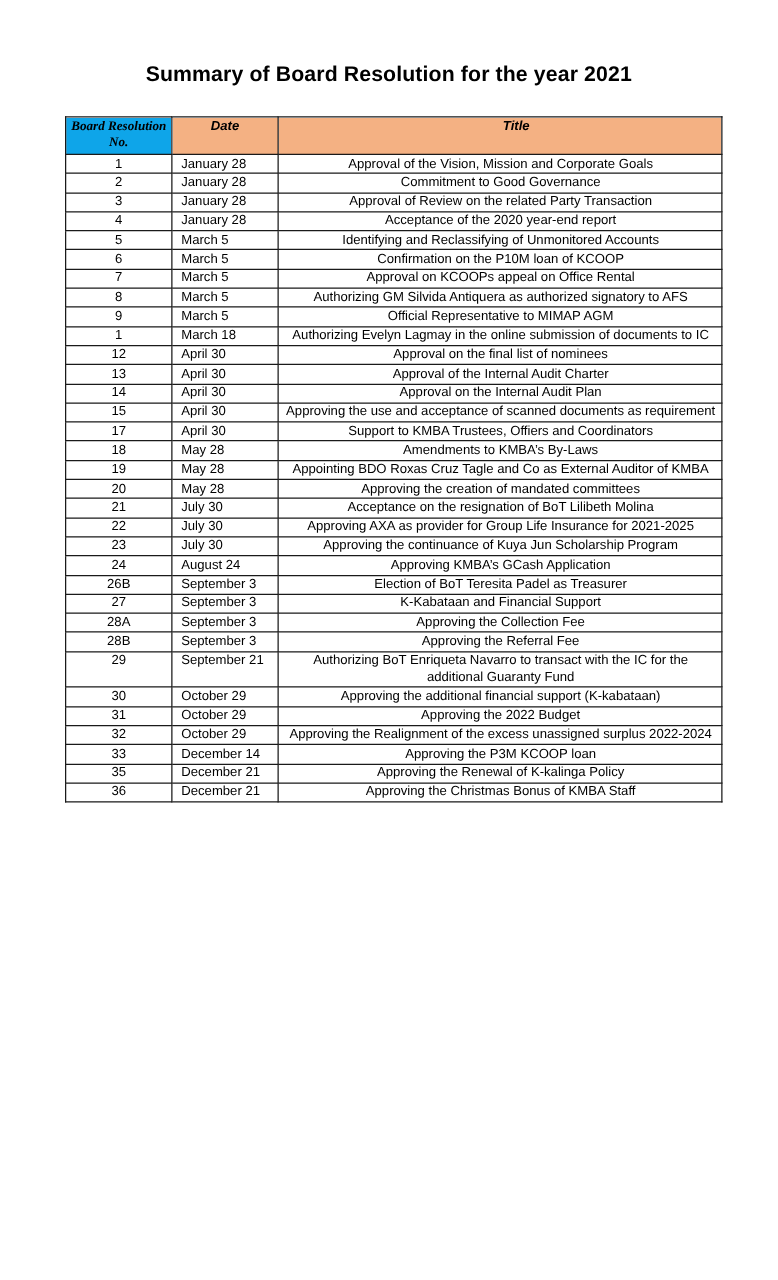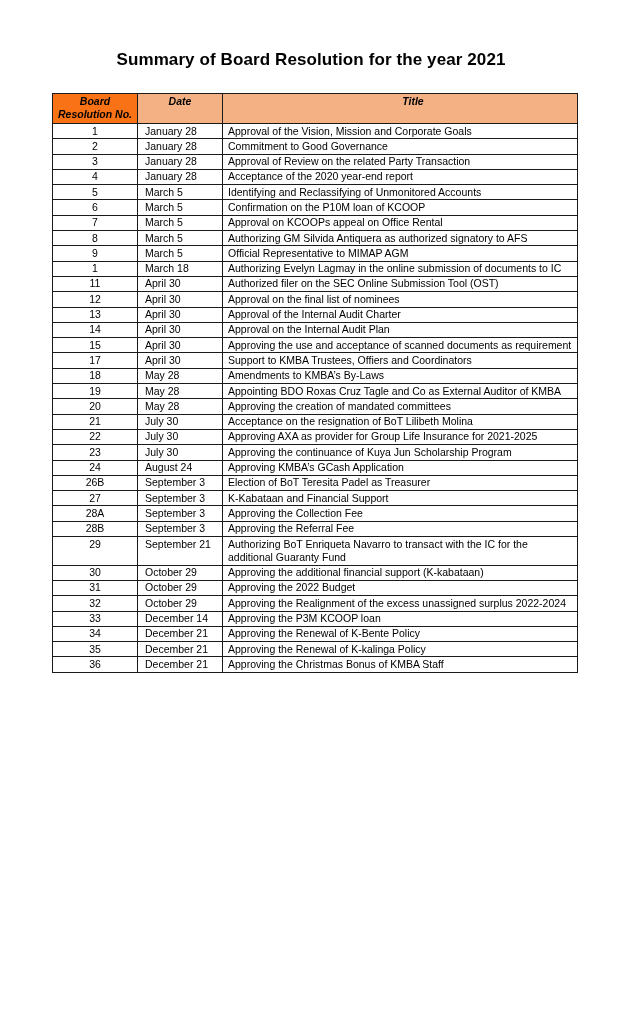--- a/index.html
+++ b/index.html
@@ -47,38 +47,38 @@
     line-height: 13px;
   }
   .resolution-table td {
     line-height: 13.3px;
     padding: 0.5px 4px 0.5px 4px;
   }
   .resolution-table col.c-no   { width: 85px; }
   .resolution-table col.c-date { width: 85px; }
   .resolution-table td.no   { text-align: center; }
   .resolution-table td.date { text-align: left; padding-left: 7px; }
-  .resolution-table td.title{ text-align: left; padding-left: 5px; }
+  .resolution-table td.title{ text-align: center; padding-left: 5px; }
 </style>
 </head>
 <body>
 
 <div class="page">
 
   <div class="doc-title">Summary of Board Resolution for the year 2021</div>
 
   <table class="resolution-table">
     <colgroup>
       <col class="c-no">
       <col class="c-date">
       <col class="c-title">
     </colgroup>
     <thead>
       <tr>
-        <th style="background: #f97316;">Board Resolution No.</th>
+        <th style="background: #0ea5e9; font-family: Liberation Serif, serif;">Board Resolution No.</th>
         <th style="background: rgb(244, 177, 131);">Date</th>
         <th style="background: rgb(244, 177, 131); padding-left: 28px;">Title</th>
       </tr>
     </thead>
     <tbody>
         <tr>
           <td class="no">1</td>
           <td class="date">January 28</td>
           <td class="title">Approval of the Vision, Mission and Corporate Goals</td>
         </tr>
@@ -121,25 +121,20 @@
           <td class="no">9</td>
           <td class="date">March 5</td>
           <td class="title">Official Representative to MIMAP AGM</td>
         </tr>
         <tr>
           <td class="no">1</td>
           <td class="date">March 18</td>
           <td class="title">Authorizing Evelyn Lagmay in the online submission of documents to IC</td>
         </tr>
         <tr>
-          <td class="no">11</td>
-          <td class="date">April 30</td>
-          <td class="title">Authorized filer on the SEC Online Submission Tool (OST)</td>
-        </tr>
-        <tr>
           <td class="no">12</td>
           <td class="date">April 30</td>
           <td class="title">Approval on the final list of nominees</td>
         </tr>
         <tr>
           <td class="no">13</td>
           <td class="date">April 30</td>
           <td class="title">Approval of the Internal Audit Charter</td>
         </tr>
         <tr>
@@ -231,25 +226,20 @@
           <td class="no">32</td>
           <td class="date">October 29</td>
           <td class="title">Approving the Realignment of the excess unassigned surplus 2022-2024</td>
         </tr>
         <tr>
           <td class="no">33</td>
           <td class="date">December 14</td>
           <td class="title">Approving the P3M KCOOP loan</td>
         </tr>
         <tr>
-          <td class="no">34</td>
-          <td class="date">December 21</td>
-          <td class="title">Approving the Renewal of K-Bente Policy</td>
-        </tr>
-        <tr>
           <td class="no">35</td>
           <td class="date">December 21</td>
           <td class="title">Approving the Renewal of K-kalinga Policy</td>
         </tr>
         <tr>
           <td class="no">36</td>
           <td class="date">December 21</td>
           <td class="title">Approving the Christmas Bonus of KMBA Staff</td>
         </tr>
       </tbody>

